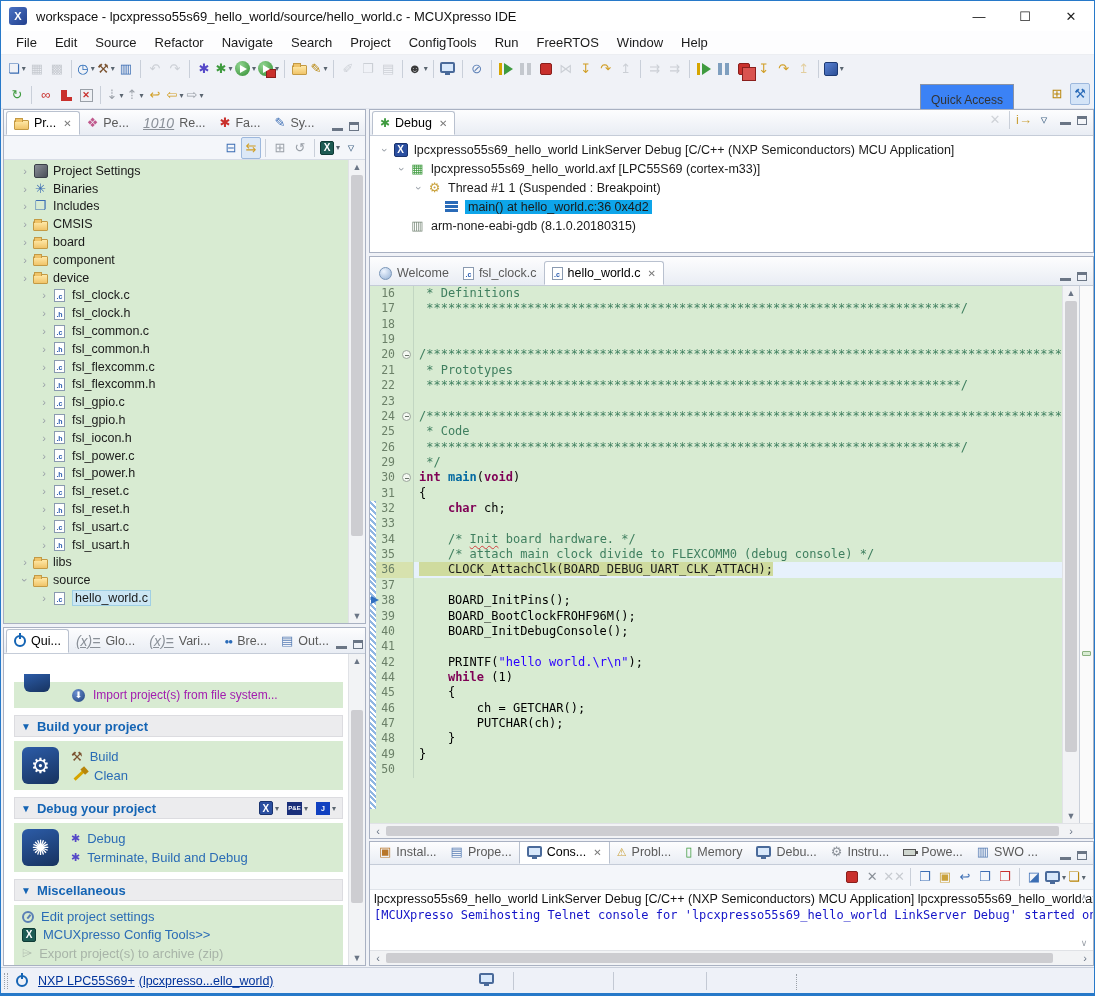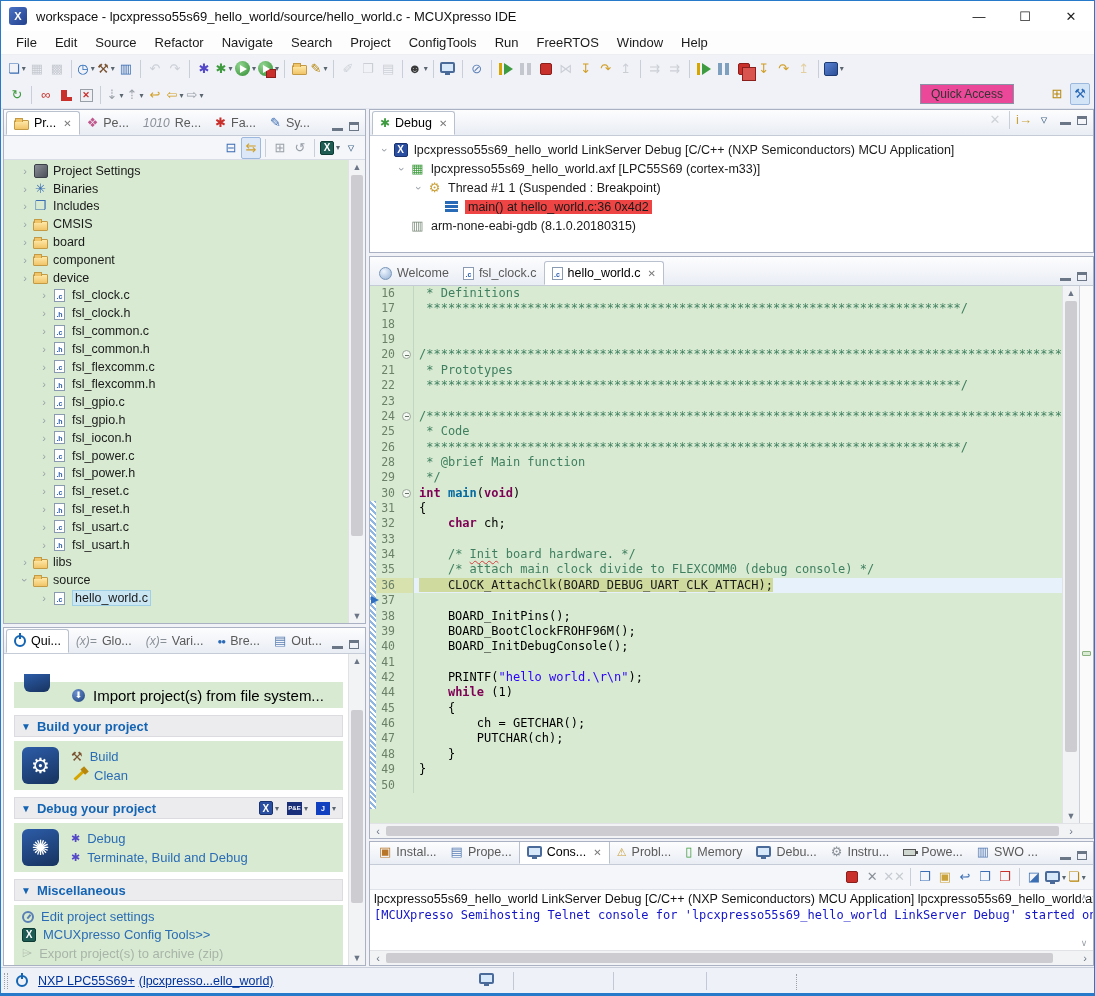--- a/index.html
+++ b/index.html
@@ -17,21 +17,21 @@
   .menu-item{padding:3px 9px;font-size:13px;color:#1a1a1a;}
   .toolrow{position:absolute;left:0;width:100%;height:27px;display:flex;align-items:center;padding-left:6px;background:#f0f2f7;}
   .toolrow1{top:54px;} .toolrow2{top:81px;border-bottom:1px solid #e2e6ee;}
   .tbtn{height:22px;min-width:20px;padding:0 1px;display:inline-flex;align-items:center;justify-content:center;border-radius:2px;}
   .tbtn.pressed{background:#dce8f7;border:1px solid #9db8dd;}
   .gl{font-size:13px;line-height:16px;}
   .dis{opacity:.42;}
   .ddar{font-size:8px;color:#5a6570;margin-left:2px;}
   .tsep{width:1px;height:18px;background:#c9cfd9;margin:0 4px;display:inline-block;}
   .qa-wrap{position:absolute;right:80px;top:83px;display:flex;align-items:center;gap:8px;}
-  .qa-btn{border:1px solid #8a93a5;background:#ec4899;font-size:12px;color:#333;padding:2px 10px;}
+  .qa-btn{border:1px solid #8a93a5;background:#3b82f6;font-size:12px;color:#333;padding:8px 10px;}
   .persp{position:absolute;right:4px;top:82px;display:flex;align-items:center;gap:3px;}
   .persp .tbtn.active{background:#d4e4f7;border:1px solid #9db8dd;}
   
   .run-circ{width:15px;height:15px;border-radius:50%;background:radial-gradient(circle at 35% 30%,#93d693,#2e8b2e);position:relative;display:inline-block;}
   .run-circ::after{content:"";position:absolute;left:5px;top:3.5px;border-left:7px solid #fff;border-top:4px solid transparent;border-bottom:4px solid transparent;}
   .run2::before{content:"";position:absolute;right:-3px;bottom:-2px;width:8px;height:7px;background:#c9302c;border:1px solid #8a1f1c;}
   .stop-sq{width:12px;height:12px;background:#c9302c;border:1px solid #8a1f1c;border-radius:2px;display:inline-block;}
   .stop2{position:relative;}
   .stop2::after{content:"";position:absolute;left:3px;top:3px;width:12px;height:12px;background:#d9534f;border:1px solid #8a1f1c;}
   .pause-ic{width:11px;height:12px;border-left:4px solid #8a9098;border-right:4px solid #8a9098;display:inline-block;}
@@ -58,21 +58,21 @@
   .cfile-ic{width:11px;height:13px;background:#fff;border:1px solid #8a9ab0;font-size:7px;font-weight:bold;color:#2a5db0;display:inline-flex;align-items:flex-end;justify-content:center;line-height:7px;padding-bottom:1px;}
   .stk-ic{width:13px;height:11px;display:inline-block;background:repeating-linear-gradient(#2a6bb8 0 3px,#fff 3px 4px);}
   .batt-ic{width:13px;height:7px;border:1px solid #555;position:relative;display:inline-block;background:#cfd6cf;}
   .batt-ic::after{content:"";position:absolute;right:-3px;top:1px;width:2px;height:3px;background:#555;}
   .bulb-ic{width:13px;height:13px;border-radius:50%;background:radial-gradient(circle at 35% 30%,#6a8fd0,#1d3f7a);color:#fff;font-size:9px;display:inline-flex;align-items:center;justify-content:center;}
   .gauge-ic{width:12px;height:12px;border-radius:50%;border:2px solid #5a7fb5;position:relative;display:inline-block;}
   .gauge-ic::after{content:"";position:absolute;left:4px;top:1px;width:1.5px;height:5px;background:#5a7fb5;transform:rotate(40deg);}
   .broom-ic{width:12px;height:3px;background:#d6a500;transform:rotate(-42deg);position:relative;display:inline-block;margin:4px 2px;}
   .broom-ic::after{content:"";position:absolute;right:-4px;top:-2px;width:5px;height:7px;background:#b8860b;}
   .bigicon{width:37px;height:37px;border-radius:6px;background:linear-gradient(160deg,#2c5ca8,#17335f);color:#fff;display:flex;align-items:center;justify-content:center;font-size:21px;flex:0 0 auto;}
-  .xg-ic{font-size:12px;color:#8a9098;font-style:italic;white-space:nowrap;}
+  .xg-ic{font-size:14px;color:#8a9098;font-style:italic;white-space:nowrap;text-decoration:underline;}
   .bp-ic{font-size:8px;color:#2a6bb8;letter-spacing:-1px;}
   
   .panel{position:absolute;border:1px solid #a9b1c2;background:#fff;display:flex;flex-direction:column;overflow:hidden;}
   .tabbar{height:26px;background:linear-gradient(#fdfdfe,#e9edf4);border-bottom:1px solid #c5ccd8;display:flex;align-items:flex-end;padding-left:2px;flex:0 0 auto;}
   .tab{height:24px;padding:0 7px;display:flex;gap:5px;align-items:center;font-size:12.5px;color:#5a5a5a;white-space:nowrap;}
   .tab.active{background:#fff;border:1px solid #b9c1cf;border-bottom:1px solid #fff;border-radius:3px 3px 0 0;color:#000;}
   .tab .close{font-size:10px;color:#7a7a7a;margin-left:2px;}
   .panebtns{margin-left:auto;display:flex;align-items:center;gap:6px;padding:0 6px 4px 0;}
   .pmin{width:11px;height:3px;background:#6a7585;display:inline-block;margin-top:6px;}
   .pmax{width:10px;height:9px;border:1px solid #6a7585;border-top:3px solid #6a7585;display:inline-block;}
@@ -89,21 +89,21 @@
   .vscroll{position:absolute;top:0;right:0;width:17px;bottom:0;background:#f2f3f5;border-left:1px solid #e0e2e6;}
   .vthumb{position:absolute;left:2px;right:2px;background:#cdcdd1;border-radius:2px;}
   .sarrow{position:absolute;left:0;width:100%;height:14px;color:#6a7585;font-size:9px;text-align:center;line-height:14px;}
   .hscroll{height:15px;background:#f2f3f5;border-top:1px solid #e0e2e6;position:relative;flex:0 0 auto;}
   .hthumb{position:absolute;top:2px;bottom:2px;background:#cdcdd1;border-radius:2px;}
   .harrow{position:absolute;top:0;height:100%;width:16px;color:#6a7585;font-size:11px;text-align:center;line-height:15px;}
   
   .dtreearea{flex:1;background:#fff;padding-top:4px;overflow:hidden;}
   .drow{height:19px;display:flex;align-items:center;font-size:12.5px;white-space:nowrap;}
   .drow .lbl{margin-left:5px;}
-  .drow.sel .lbl{background:#ef4444;padding:0 3px;}
+  .drow.sel .lbl{background:#0ea5e9;padding:0 3px;}
   
   .codewrap{flex:1;position:relative;background:#d8ebd2;overflow:hidden;display:flex;}
   .codeinner{flex:1;position:relative;overflow:hidden;font-family:"DejaVu Sans Mono","Liberation Mono",monospace;}
   .code-row{height:15.37px;line-height:15.4px;font-size:12px;display:flex;white-space:pre;}
   .code-row.cur{background:#e7f1fc;}
   .gut-num{width:30px;flex:0 0 30px;text-align:right;padding-right:5px;color:#6b8068;font-size:11.5px;}
   .gut-fold{width:14px;flex:0 0 14px;border-right:1px solid #c2d6c2;position:relative;}
   .code-row.cur .gut-num,.code-row.cur .gut-fold{background:#d7e2ae;}
   .foldm{position:absolute;left:2px;top:3px;width:9px;height:9px;border:1px solid #9aa59a;border-radius:50%;background:#f4f8f2;}
   .foldm::after{content:"";position:absolute;left:1.5px;right:1.5px;top:3.5px;height:1px;background:#6a756a;}
@@ -616,21 +616,21 @@
       </div>
     <div class="qscontent" id="qs-content">
       <div class="vscroll" style="z-index:5;">
         <span class="sarrow" style="top:0;">▲</span>
         <div class="vthumb" style="top:18%;height:62%;"></div>
         <span class="sarrow" style="bottom:0;">▼</span>
       </div>
     <div class="qsrow-partial">
           <span class="bigcut"></span>
           <span class="bulb-ic">⬇</span>
-          <span style="color: #000000; font-size: 15px;">Import project(s) from file system...</span>
+          <span style="color: #a21caf; font-size: 12px;">Import project(s) from file system...</span>
         </div>
         <div class="qshead">
           <span class="twisty">▼</span>
           <span class="htitle">Build your project</span>
         </div>
         <div class="qsblock">
           <span class="bigicon">⚙</span>
           <div class="qslinks">
             <div class="qslink">
               <span class="gl" style="color: rgb(122, 82, 48);">⚒</span>
@@ -783,21 +783,20 @@
           <div class="code-row"><span class="gut-num">17</span><span class="gut-fold"></span><span class="ctext"><span class="st-c"> **************************************************************************/</span></span></div>
           <div class="code-row"><span class="gut-num">18</span><span class="gut-fold"></span><span class="ctext"></span></div>
           <div class="code-row"><span class="gut-num">19</span><span class="gut-fold"></span><span class="ctext"></span></div>
           <div class="code-row"><span class="gut-num">20</span><span class="gut-fold"><span class="foldm"></span></span><span class="ctext"><span class="st-c">/**********************************************************************************************</span></span></div>
           <div class="code-row"><span class="gut-num">21</span><span class="gut-fold"></span><span class="ctext"><span class="st-c"> * Prototypes</span></span></div>
           <div class="code-row"><span class="gut-num">22</span><span class="gut-fold"></span><span class="ctext"><span class="st-c"> **************************************************************************/</span></span></div>
           <div class="code-row"><span class="gut-num">23</span><span class="gut-fold"></span><span class="ctext"></span></div>
           <div class="code-row"><span class="gut-num">24</span><span class="gut-fold"><span class="foldm"></span></span><span class="ctext"><span class="st-c">/**********************************************************************************************</span></span></div>
           <div class="code-row"><span class="gut-num">25</span><span class="gut-fold"></span><span class="ctext"><span class="st-c"> * Code</span></span></div>
           <div class="code-row"><span class="gut-num">26</span><span class="gut-fold"></span><span class="ctext"><span class="st-c"> **************************************************************************/</span></span></div>
-          <div class="code-row"><span class="gut-num">28</span><span class="gut-fold"></span><span class="ctext"><span class="st-c"> * @brief Main function</span></span></div>
           <div class="code-row"><span class="gut-num">29</span><span class="gut-fold"></span><span class="ctext"><span class="st-c"> */</span></span></div>
           <div class="code-row"><span class="gut-num">30</span><span class="gut-fold"><span class="foldm"></span></span><span class="ctext"><span class="st-k">int</span><span class="st-p"> </span><span class="st-b">main</span><span class="st-p">(</span><span class="st-k">void</span><span class="st-p">)</span></span></div>
           <div class="code-row"><span class="gut-num">31</span><span class="gut-fold"></span><span class="ctext"><span class="st-p">{</span></span></div>
           <div class="code-row"><span class="gut-num">32</span><span class="gut-fold"></span><span class="ctext"><span class="st-p">    </span><span class="st-k">char</span><span class="st-p"> ch;</span></span></div>
           <div class="code-row"><span class="gut-num">33</span><span class="gut-fold"></span><span class="ctext"></span></div>
           <div class="code-row"><span class="gut-num">34</span><span class="gut-fold"></span><span class="ctext"><span class="st-p">    </span><span class="st-c">/* </span><span class="st-u">Init</span><span class="st-c"> board hardware. */</span></span></div>
           <div class="code-row"><span class="gut-num">35</span><span class="gut-fold"></span><span class="ctext"><span class="st-p">    </span><span class="st-c">/* attach main clock divide to FLEXCOMM0 (debug console) */</span></span></div>
           <div class="code-row cur"><span class="gut-num">36</span><span class="gut-fold"></span><span class="ctext"><span class="st-h">    CLOCK_AttachClk(BOARD_DEBUG_UART_CLK_ATTACH);</span></span></div>
           <div class="code-row"><span class="gut-num">37</span><span class="gut-fold"></span><span class="ctext"></span></div>
           <div class="code-row"><span class="gut-num">38</span><span class="gut-fold"></span><span class="ctext"><span class="st-p">    BOARD_InitPins();</span></span></div>

